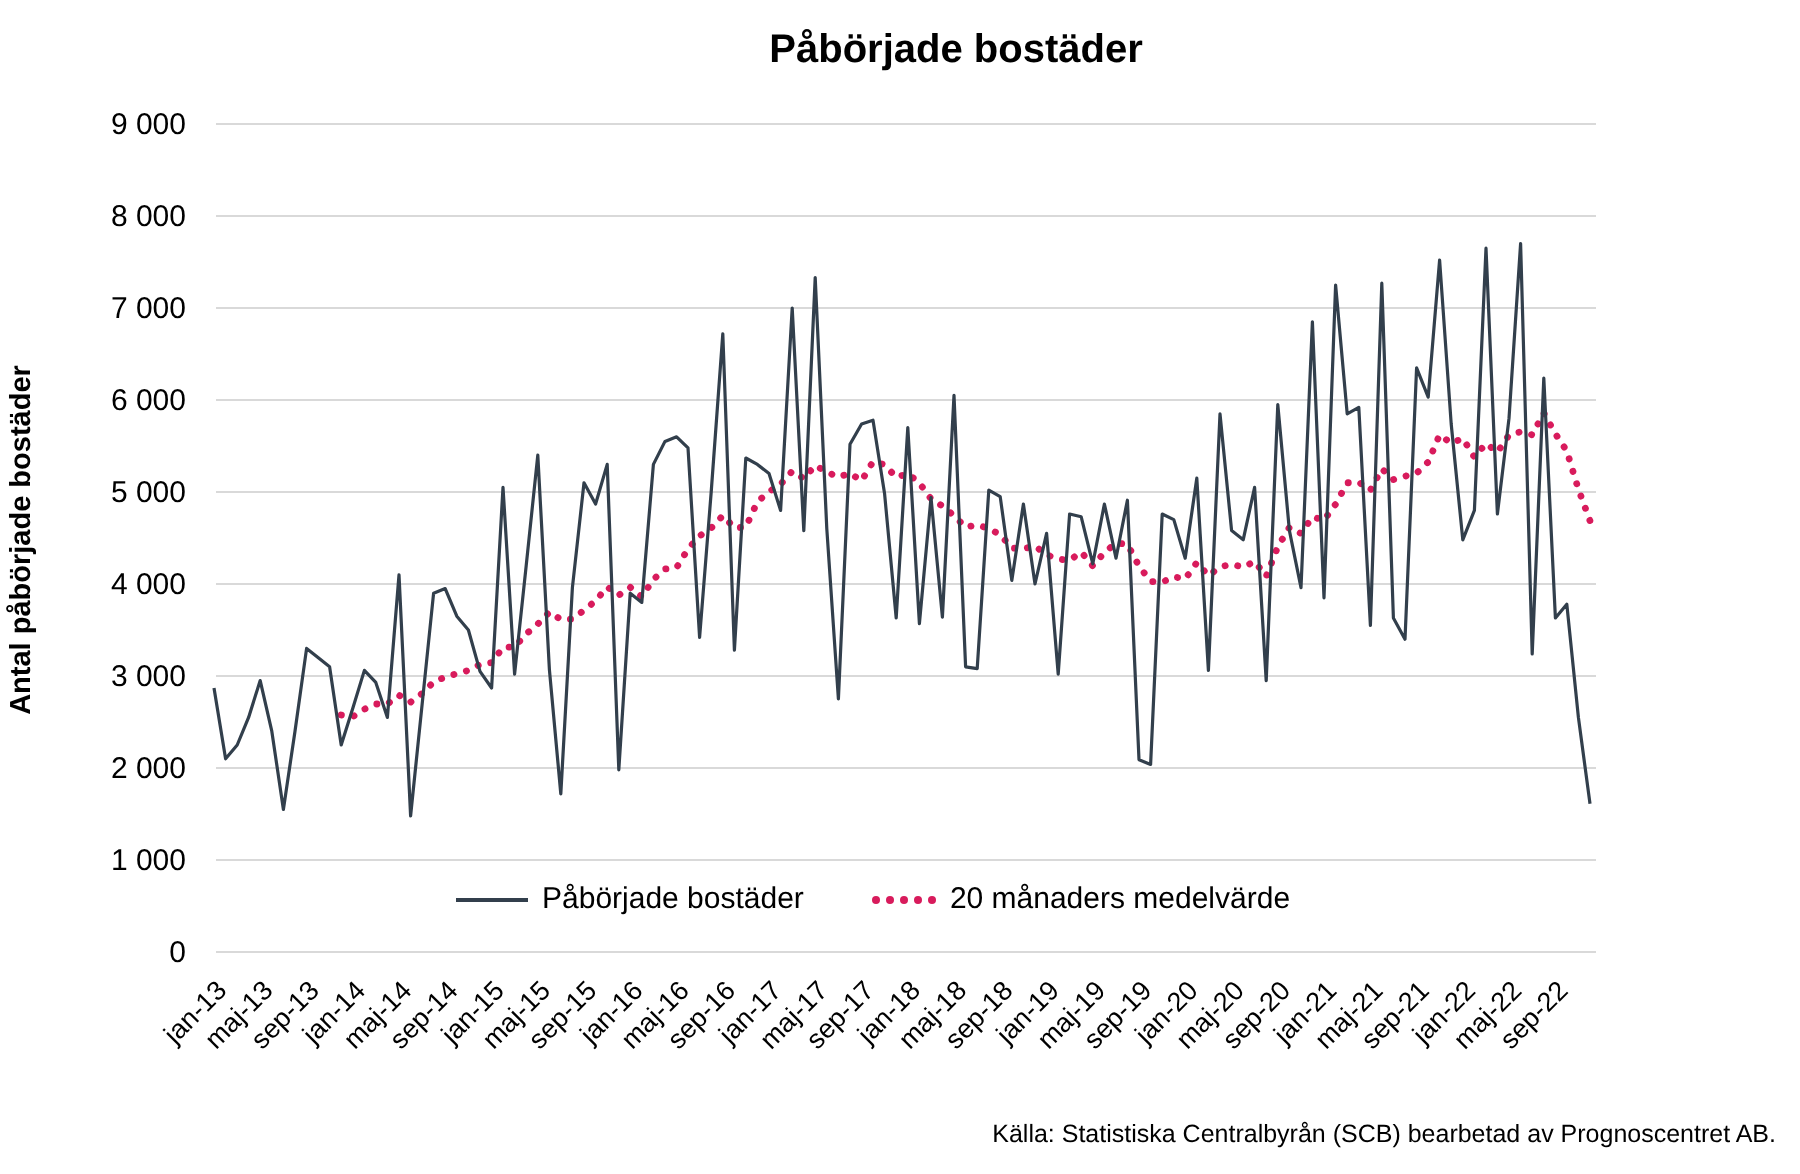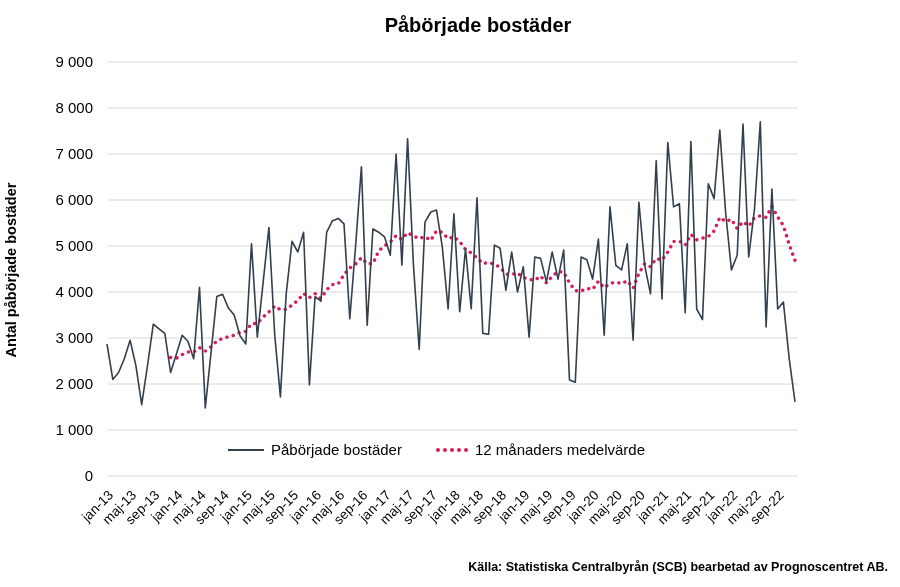--- a/index.html
+++ b/index.html
@@ -5,21 +5,21 @@
   html,body{margin:0;padding:0;background:#ffffff;}
   body{font-family:"Liberation Sans","DejaVu Sans",sans-serif;width:900px;height:587px;position:relative;overflow:hidden;}
   .title{position:absolute;top:14px;left:56px;width:844px;text-align:center;font-size:20px;font-weight:bold;color:#000;}
   .y-axis-title{position:absolute;left:-99px;top:262px;width:220px;text-align:center;transform:rotate(-90deg);font-size:14.5px;font-weight:bold;color:#000;}
   svg{position:absolute;top:0;left:0;}
   .legend{position:absolute;top:441px;left:228px;display:flex;align-items:center;gap:34px;font-size:15px;color:#000;}
   .legend-entry{display:flex;align-items:center;gap:7px;}
   .swatch-line{display:inline-block;width:36px;height:0;border-top:2px solid #323f4c;}
   .swatch-dots{display:flex;gap:3px;align-items:center;}
   .swatch-dots i{width:4px;height:4px;border-radius:50%;background:#d81b5c;display:inline-block;}
-  .source{position:absolute;top:560px;right:12px;font-size:12.5px;font-weight:bold;color:#000;margin-left:12px;}
+  .source{position:absolute;top:560px;right:12px;font-size:12.5px;font-weight:normal;color:#000;margin-left:12px;}
 </style>
 </head>
 <body>
 
 <div class="title">Påbörjade bostäder</div>
 
 <div class="y-axis-title">Antal påbörjade bostäder</div>
 
 <svg id="chart" width="900" height="540" viewBox="0 0 900 540">
   <g id="g-grid">
@@ -92,17 +92,17 @@
     <span>Påbörjade bostäder</span>
   </div>
   <div class="legend-entry">
     <span class="swatch-dots">
         <i></i>
         <i></i>
         <i></i>
         <i></i>
         <i></i>
       </span>
-    <span>12 månaders medelvärde</span>
+    <span>20 månaders medelvärde</span>
   </div>
 </div>
 
 <div class="source">Källa: Statistiska Centralbyrån (SCB) bearbetad av Prognoscentret AB.</div>
 
 </body></html>

